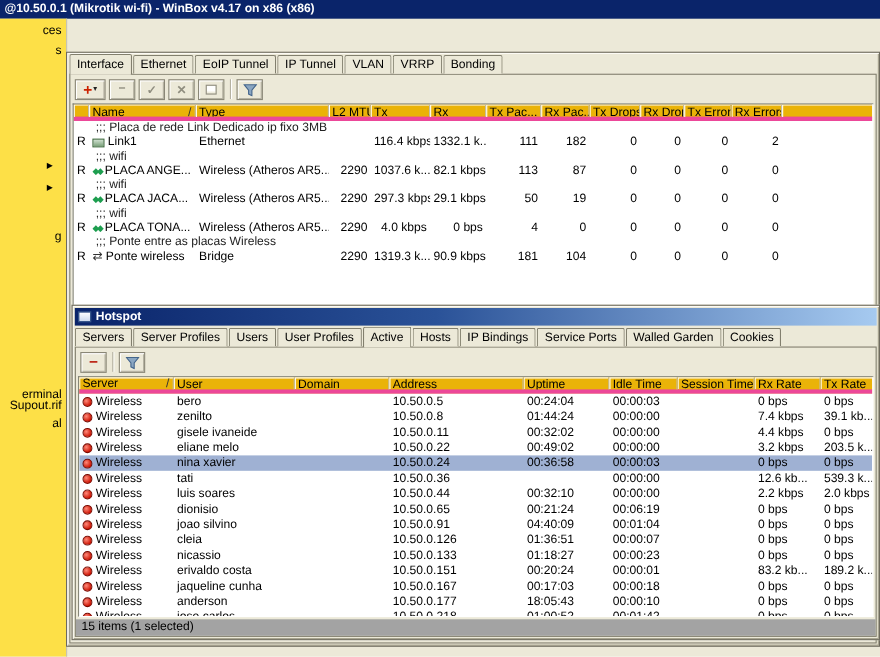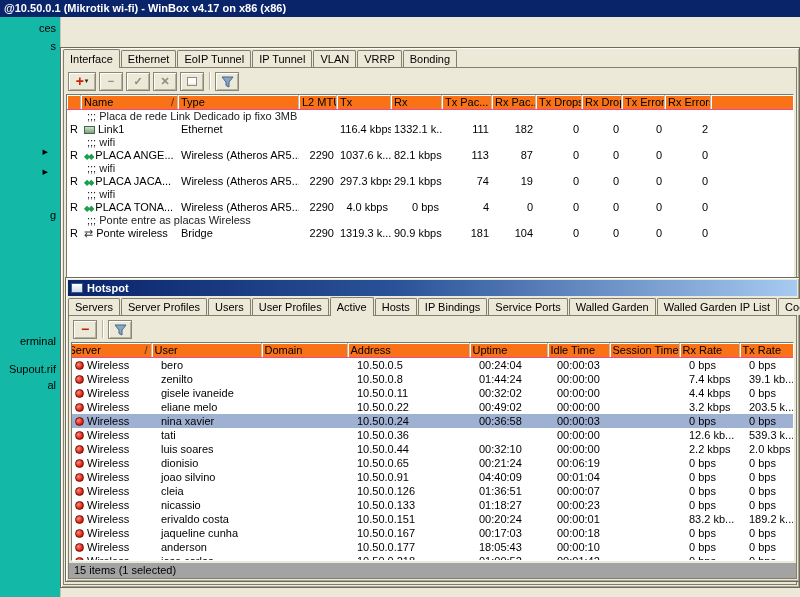--- a/index.html
+++ b/index.html
@@ -11,21 +11,21 @@
   }
   
   .titlebar {
     position:absolute; left:0; top:0; width:800px; height:17px;
     background:#0a246a; color:#fff; font-weight:bold;
     line-height:17px; padding-left:4px; white-space:nowrap; overflow:hidden;
   }
   
   .sidebar {
     position:absolute; left:0; top:17px; width:61px; height:580px;
-    background:#14b8a6; border-right:1px solid #c6c3b4;
+    background:#fde047; border-right:1px solid #c6c3b4;
   }
   .sfrag { position:absolute; right:4px; white-space:nowrap; line-height:13px; }
   
   .win {
     position:absolute; background:#ece9d8;
     border:1px solid #6e6b5e;
     box-shadow: inset 1px 1px 0 #fdfbf5, inset -1px -1px 0 #a8a590;
     display:flex; flex-direction:column;
   }
   #win-interface { left:60px; top:47px; width:740px; height:541px; z-index:1; }
@@ -65,21 +65,21 @@
   .caret { font-size:7px; margin-left:1px; color:#222; }
   .gray { color:#8f8d7f; font-weight:bold; font-size:11px; }
   .note-ic { width:10px; height:9px; background:linear-gradient(#fff 60%, #e8e4cf); border:1px solid #8f8d7f; }
   .tsep { width:1px; height:18px; background:#b5b2a2; box-shadow:1px 0 0 #fff; margin:0 2px; }
   
   .grid {
     flex:1; min-height:0; margin:0 2px 2px; background:#fff;
     border:1px solid; border-color:#7a7a6a #ffffff #ffffff #7a7a6a;
     display:flex; flex-direction:column; overflow:hidden;
   }
-  .thead { flex:none; display:flex; height:15px; line-height:14px; background:#f97316; border-bottom:1px solid #ec4899;justify-content:center; }
+  .thead { flex:none; display:flex; height:15px; line-height:14px; background:#eab308; border-bottom:4px solid #ec4899; }
   .h {
     flex:none; padding:0 3px; overflow:hidden; white-space:nowrap;
     border-right:1px solid #c0bdae; box-shadow: inset 1px 1px 0 #fff;
   }
   .sort { float:right; color:#333; }
   .tbody { flex:1; min-height:0; overflow:hidden; background:#fff; }
   .row { display:flex; height:13px; line-height:13px; }
   .hrow { height:14px; line-height:14px; }
   .row.selected { background:#9fb1d3; }
   .c { flex:none; padding:0 3px; overflow:hidden; white-space:nowrap; }
@@ -113,21 +113,21 @@
 <div class="titlebar">
   <span>@10.50.0.1 (Mikrotik wi-fi) - WinBox v4.17 on x86 (x86)</span>
 </div>
 
 <div class="sidebar">
   <div class="sfrag" style="top:5px">ces</div>
   <div class="sfrag" style="top:23px">s</div>
   <div class="sfrag" style="top:128px; right:12px">▸</div>
   <div class="sfrag" style="top:148px; right:12px">▸</div>
   <div class="sfrag" style="top:192px">g</div>
-  <div class="sfrag" style="top:318px">erminal</div>
+  <div class="sfrag" style="top:336px">erminal</div>
   <div class="sfrag" style="top:346px">Supout.rif</div>
   <div class="sfrag" style="top:362px">al</div>
 </div>
 
 <div class="win" id="win-interface">
   <div class="tabstrip">
 
       <div class="tab active">
         <span>Interface</span>
       </div>
@@ -294,21 +294,21 @@
           <div class="row">
             <div class="c ci-flag">R</div>
             <div class="c ci-name cname">
               <span class="nic ic-wifi"></span>
               <span class="ntext">PLACA JACA...</span>
             </div>
             <div class="c ci-type">Wireless (Atheros AR5...</div>
             <div class="c ci-mtu num">2290</div>
             <div class="c ci-tx num">297.3 kbps</div>
             <div class="c ci-rx num">29.1 kbps</div>
-            <div class="c ci-txp num">74</div>
+            <div class="c ci-txp num">50</div>
             <div class="c ci-rxp num">19</div>
             <div class="c ci-txd num">0</div>
             <div class="c ci-rxd num">0</div>
             <div class="c ci-txe num">0</div>
             <div class="c ci-rxe num">0</div>
           </div>
 
           <div class="row comment">
             <div class="c ci-flag"></div>
             <div class="c ci-name cname">
@@ -421,23 +421,20 @@
       </div>
 
       <div class="tab">
         <span>Service Ports</span>
       </div>
 
       <div class="tab">
         <span>Walled Garden</span>
       </div>
 
-      <div class="tab">
-        <span>Walled Garden IP List</span>
-      </div>
 
       <div class="tab">
         <span>Cookies</span>
       </div>
     </div>
   <div class="panel">
     <div class="toolbar">
       <div class="tbtn">
         <span class="minusred">−</span>
       </div>

